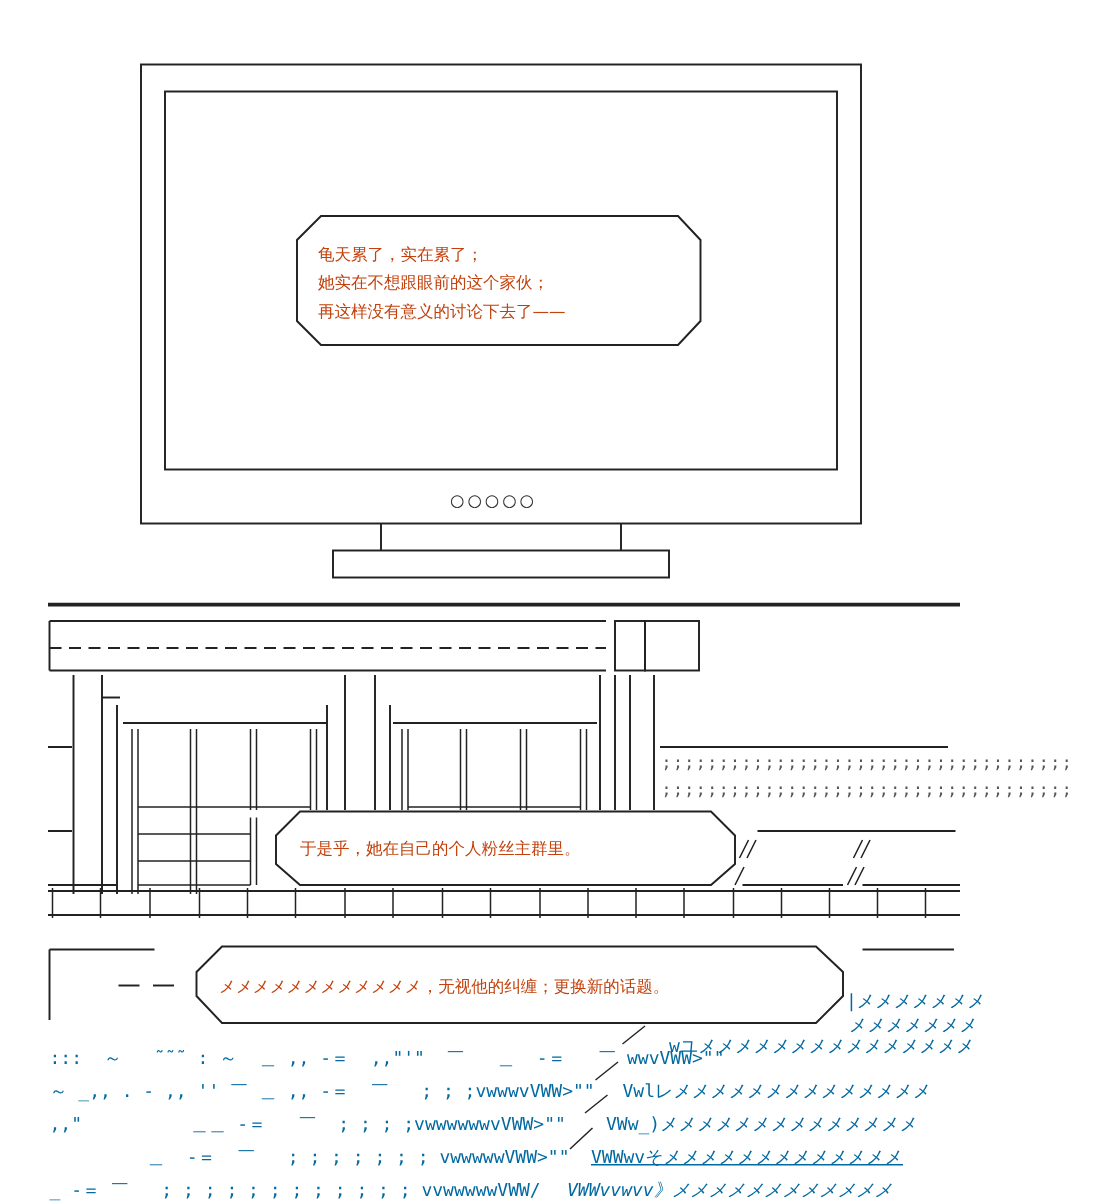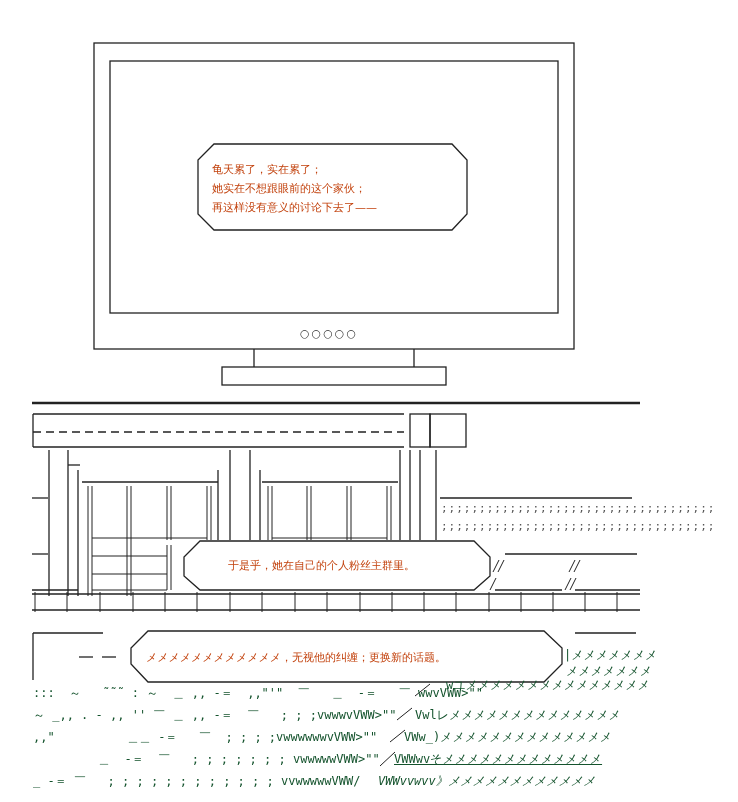--- a/index.html
+++ b/index.html
@@ -1,22 +1,22 @@
 <!DOCTYPE html>
 <html><head>
   <meta charset="utf-8">
   <style>
     html, body { margin: 0; padding: 0; background: #ffffff; }
     body { width: 738px; height: 802px; position: relative; overflow: hidden;
            font-family: "DejaVu Sans", sans-serif; color: #222; }
     svg.art { position: absolute; left: 0; top: 0; }
     .bubble-text { position: absolute; font-size: 11px; line-height: 19px; color: #c2410c;
                    white-space: pre; font-family: "DejaVu Sans", sans-serif; }
-    .aa { position: absolute; font-size: 12px; line-height: 14px; color: #14532d; white-space: pre;
-          font-family: "DejaVu Sans Mono", monospace; letter-spacing: 0px; }
+    .aa { position: absolute; font-size: 12px; line-height: 14px; color: #0369a1; white-space: pre;
+          font-family: "DejaVu Sans Mono", monospace; letter-spacing: 0px; margin-top: 12px; }
     .dots { position: absolute; font-size: 11px; color: #555; white-space: pre;
             font-family: "DejaVu Sans Mono", monospace; letter-spacing: 1px; }
     .power { position: absolute; font-size: 11px; color: #333; letter-spacing: 2px;
              font-family: "DejaVu Sans", sans-serif; }
   </style>
 </head>
 <body>
 
 <svg class="art" width="738" height="802" viewBox="0 0 738 802">
   <g stroke="#222" stroke-width="1.3" fill="none">
@@ -141,21 +141,21 @@
     </g>
   </g>
 </svg>
 
 <div class="bubble-text" style="left:212px; top:160px;">龟天累了，实在累了；</div>
 <div class="bubble-text" style="left:212px; top:179px;">她实在不想跟眼前的这个家伙；</div>
 <div class="bubble-text" style="left:212px; top:198px;text-align:right;">再这样没有意义的讨论下去了——</div>
 
 <div class="power" style="left:300px; top:327px;">○○○○○</div>
 
-<div class="bubble-text" style="left:200px; top:556px;margin-left:28px;">于是乎，她在自己的个人粉丝主群里。</div>
+<div class="bubble-text" style="left:200px; top:556px;">于是乎，她在自己的个人粉丝主群里。</div>
 <div class="bubble-text" style="left:146px; top:648px;">メメメメメメメメメメメメ，无视他的纠缠；更换新的话题。</div>
 
 <div class="dots" style="left:441px; top:502px;">;;;;;;;;;;;;;;;;;;;;;;;;;;;;;;;;;;;;</div>
 <div class="dots" style="left:441px; top:520px;">;;;;;;;;;;;;;;;;;;;;;;;;;;;;;;;;;;;;</div>
 
 <div class="aa" style="left:564px; top:648px;">|メメメメメメメ</div>
 <div class="aa" style="left:560px; top:664px;font-family:Liberation Serif, serif;">  メメメメメメメ</div>
 <div class="aa" style="left:446px; top:678px;">wユメメメメメメメメメメメメメメメ</div>
 <div class="aa" style="left:415px; top:708px;">Vwlレメメメメメメメメメメメメメメ</div>
 <div class="aa" style="left:404px; top:730px;">VWw_)メメメメメメメメメメメメメメ</div>

